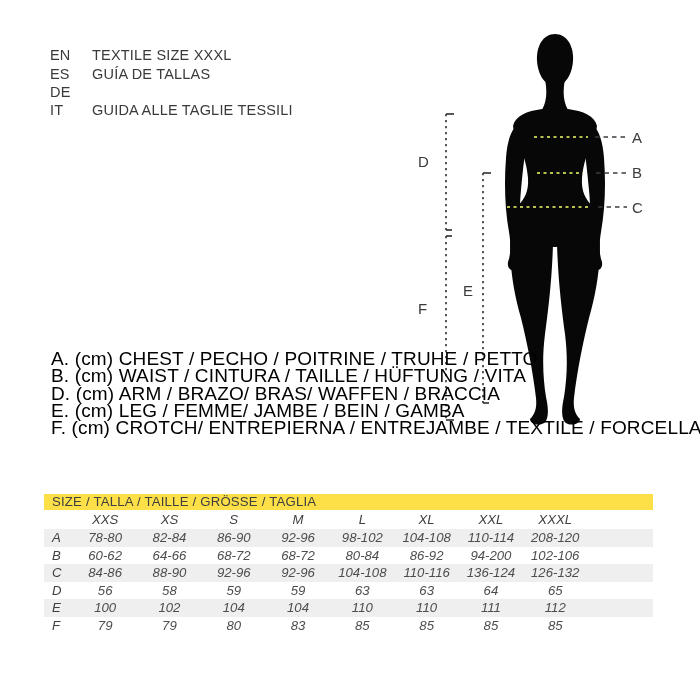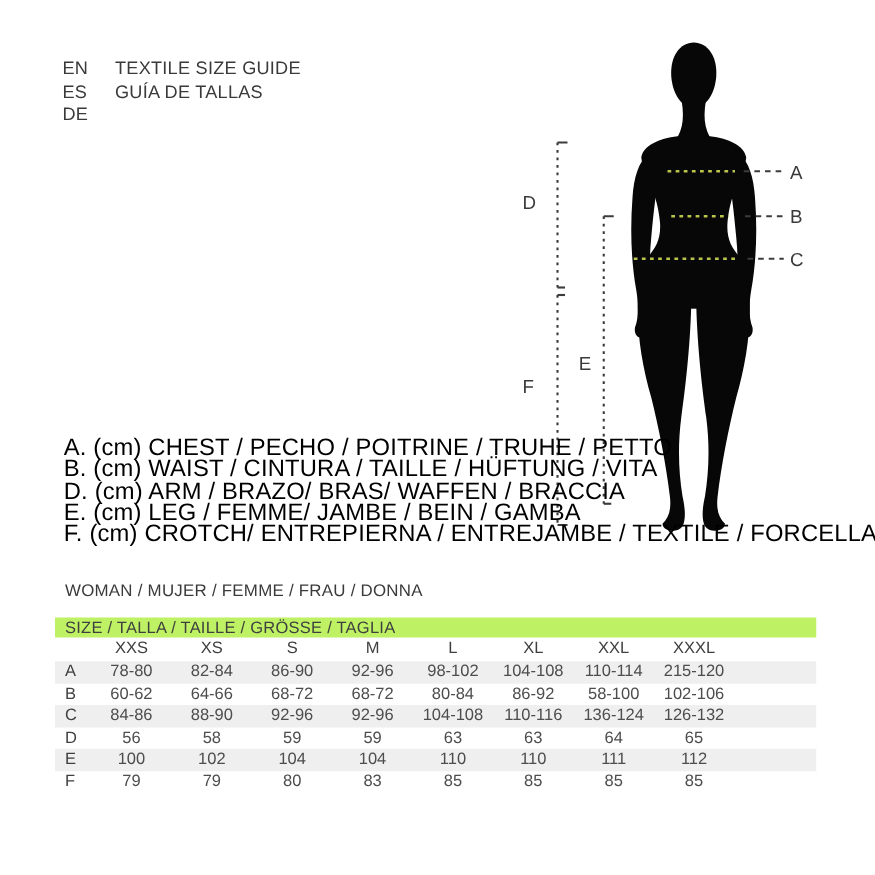--- a/index.html
+++ b/index.html
@@ -22,45 +22,49 @@
   .legend-block { position:absolute; left:51px; top:350px; }
   .legend-line { height:17.3px; line-height:17.3px; font-size:19px; letter-spacing:.15px;
                  white-space:nowrap; color:#000000; }
 
   
   .gender-line { position:absolute; left:52px; top:465px; font-size:13.5px;
                  letter-spacing:.2px; color:#3a3a3a; }
 
   
   .size-table { position:absolute; left:44px; top:494px; width:609px; }
-  .table-bar { height:16px; line-height:16px; background:#bef264; color:#3f3f3f;
+  .table-bar { height:16px; line-height:16px; background:#fde047; color:#3f3f3f;
                font-size:13.2px; padding-left:8px; letter-spacing:.2px; }
-  .trow { display:flex; height:17.5px; font-size:13.2px; color:#4d4d4d; }
+  .trow { display:flex; height:17.5px; align-items:center; font-size:13.2px; color:#4d4d4d;font-style:italic; }
   .trow.header { height:19px; color:#3f3f3f; }
   .trow.stripe { background:#efefef; }
   .tcell { width:64.3px; flex:0 0 64.3px; text-align:center; }
   .tcell.label { width:29px; flex:0 0 29px; text-align:left; padding-left:8px;
                  box-sizing:border-box; color:#3f3f3f; }
 </style>
 </head>
 <body>
 
 <div class="canvas">
 
   <section class="lang-block">
     <div class="lang-row">
       <span class="lang-code">EN</span>
-      <span class="lang-title">TEXTILE SIZE GUIDE</span>
+      <span class="lang-title">TEXTILE SIZE XXXL</span>
     </div>
     <div class="lang-row">
       <span class="lang-code">ES</span>
       <span class="lang-title">GUÍA DE TALLAS</span>
     </div>
     <div class="lang-row">
       <span class="lang-code">DE</span>
+    </div>
+    <div class="lang-row">
+      <span class="lang-code">IT</span>
+      <span class="lang-title">GUIDA ALLE TAGLIE TESSILI</span>
     </div>
   </section>
 
   <div class="figure-wrap">
     <svg width="300" height="430" viewBox="0 0 300 430">
 
       <g fill="#070707">
         <path d="M160,14 C171,14 179,25 178,41 C177,55 170,66 160,66 C150,66 143,55 142,41 C141,25 149,14 160,14 Z"></path>
         <path d="M149,54 C153,72 152,83 145,93 L175,93 C168,83 167,72 171,54 Z"></path>
         <path d="M118,106 C120,96 132,91 147,89 L173,89 C188,91 200,96 202,106
@@ -116,21 +120,20 @@
   </div>
 
   <section class="legend-block">
     <div class="legend-line">A. (cm) CHEST / PECHO / POITRINE / TRUHE / PETTO</div>
     <div class="legend-line">B. (cm) WAIST / CINTURA / TAILLE / HÜFTUNG / VITA</div>
     <div class="legend-line">D. (cm) ARM / BRAZO/ BRAS/ WAFFEN / BRACCIA</div>
     <div class="legend-line">E. (cm) LEG / FEMME/ JAMBE / BEIN / GAMBA</div>
     <div class="legend-line">F. (cm) CROTCH/ ENTREPIERNA / ENTREJAMBE / TEXTILE / FORCELLA</div>
   </section>
 
-  <div class="gender-line">WOMAN / MUJER / FEMME / FRAU / DONNA</div>
 
   <section class="size-table">
     <div class="table-bar">SIZE / TALLA / TAILLE / GRÖSSE / TAGLIA</div>
 
     <div class="trow header">
       <span class="tcell label"></span>
       <span class="tcell">XXS</span>
       <span class="tcell">XS</span>
       <span class="tcell">S</span>
       <span class="tcell">M</span>
@@ -142,32 +145,32 @@
 
     <div class="trow stripe">
       <span class="tcell label">A</span>
       <span class="tcell">78-80</span>
       <span class="tcell">82-84</span>
       <span class="tcell">86-90</span>
       <span class="tcell">92-96</span>
       <span class="tcell">98-102</span>
       <span class="tcell">104-108</span>
       <span class="tcell">110-114</span>
-      <span class="tcell">215-120</span>
+      <span class="tcell">208-120</span>
     </div>
 
     <div class="trow">
       <span class="tcell label">B</span>
       <span class="tcell">60-62</span>
       <span class="tcell">64-66</span>
       <span class="tcell">68-72</span>
       <span class="tcell">68-72</span>
       <span class="tcell">80-84</span>
       <span class="tcell">86-92</span>
-      <span class="tcell">58-100</span>
+      <span class="tcell">94-200</span>
       <span class="tcell">102-106</span>
     </div>
 
     <div class="trow stripe">
       <span class="tcell label">C</span>
       <span class="tcell">84-86</span>
       <span class="tcell">88-90</span>
       <span class="tcell">92-96</span>
       <span class="tcell">92-96</span>
       <span class="tcell">104-108</span>

